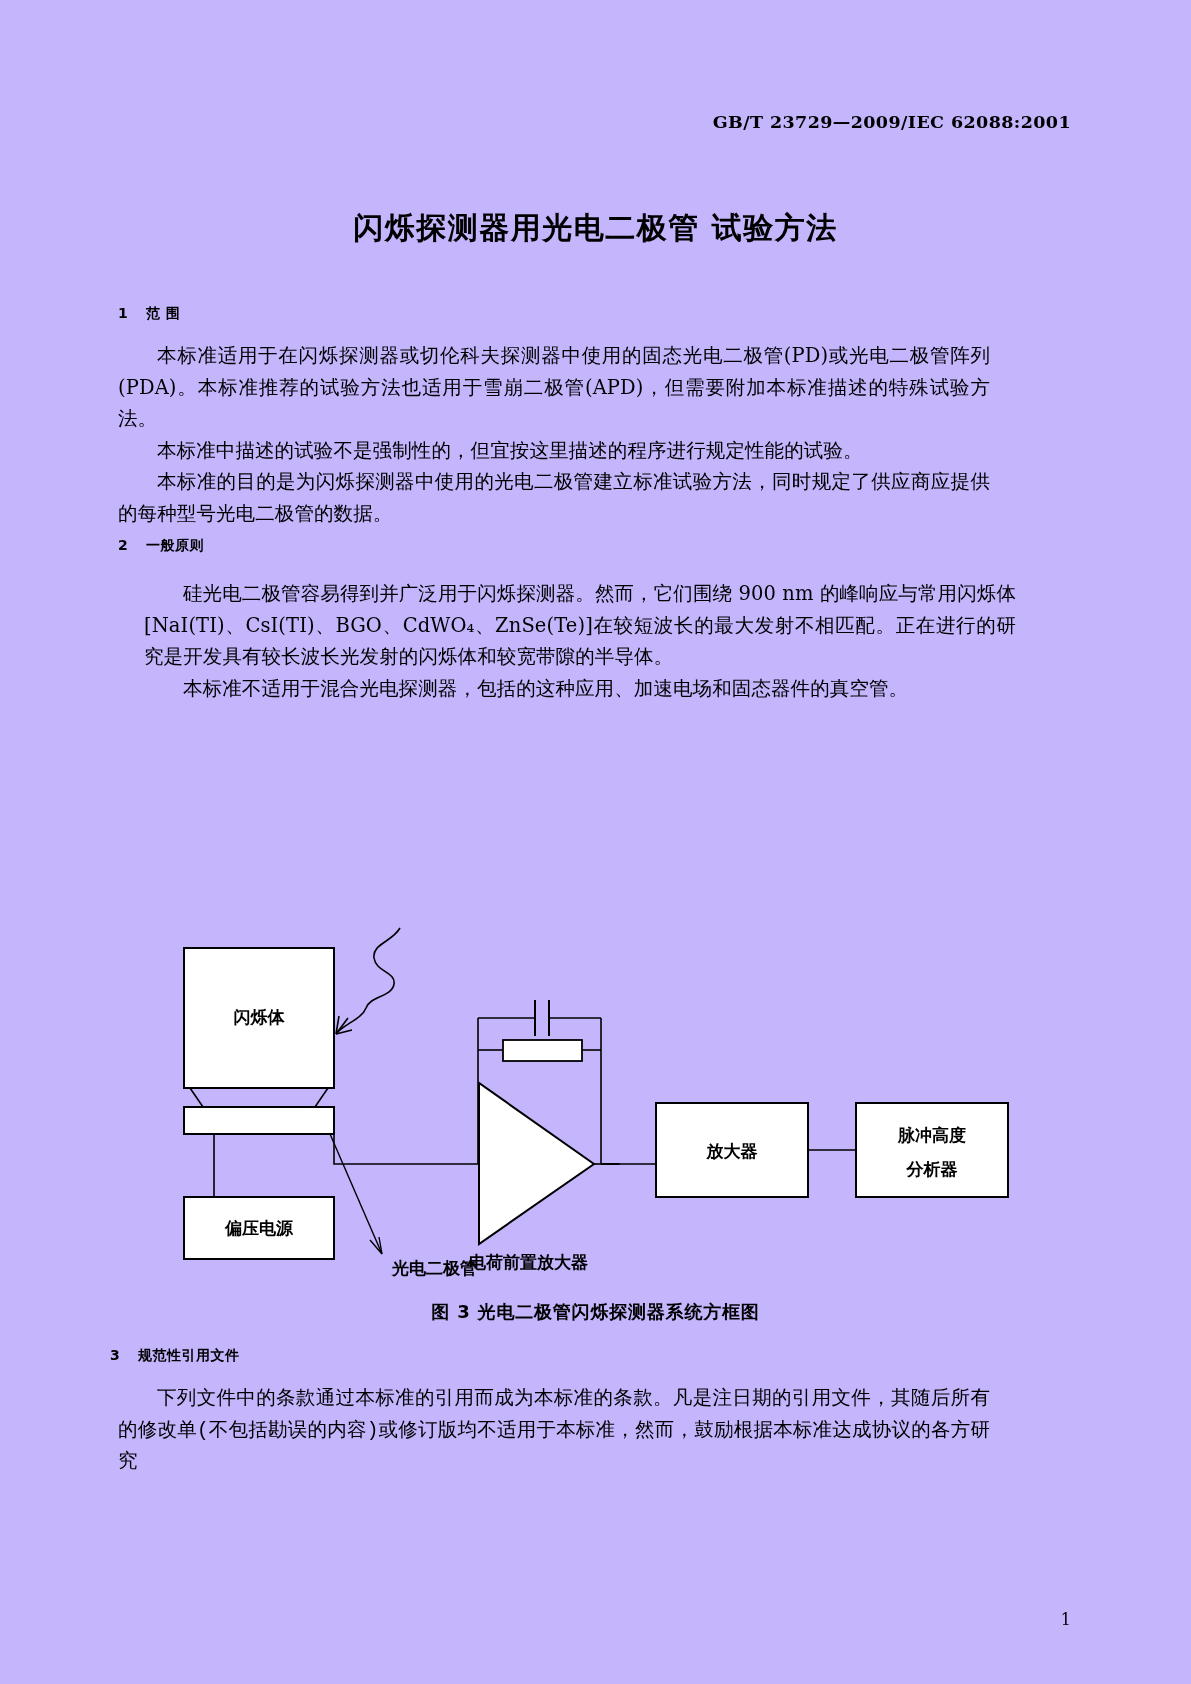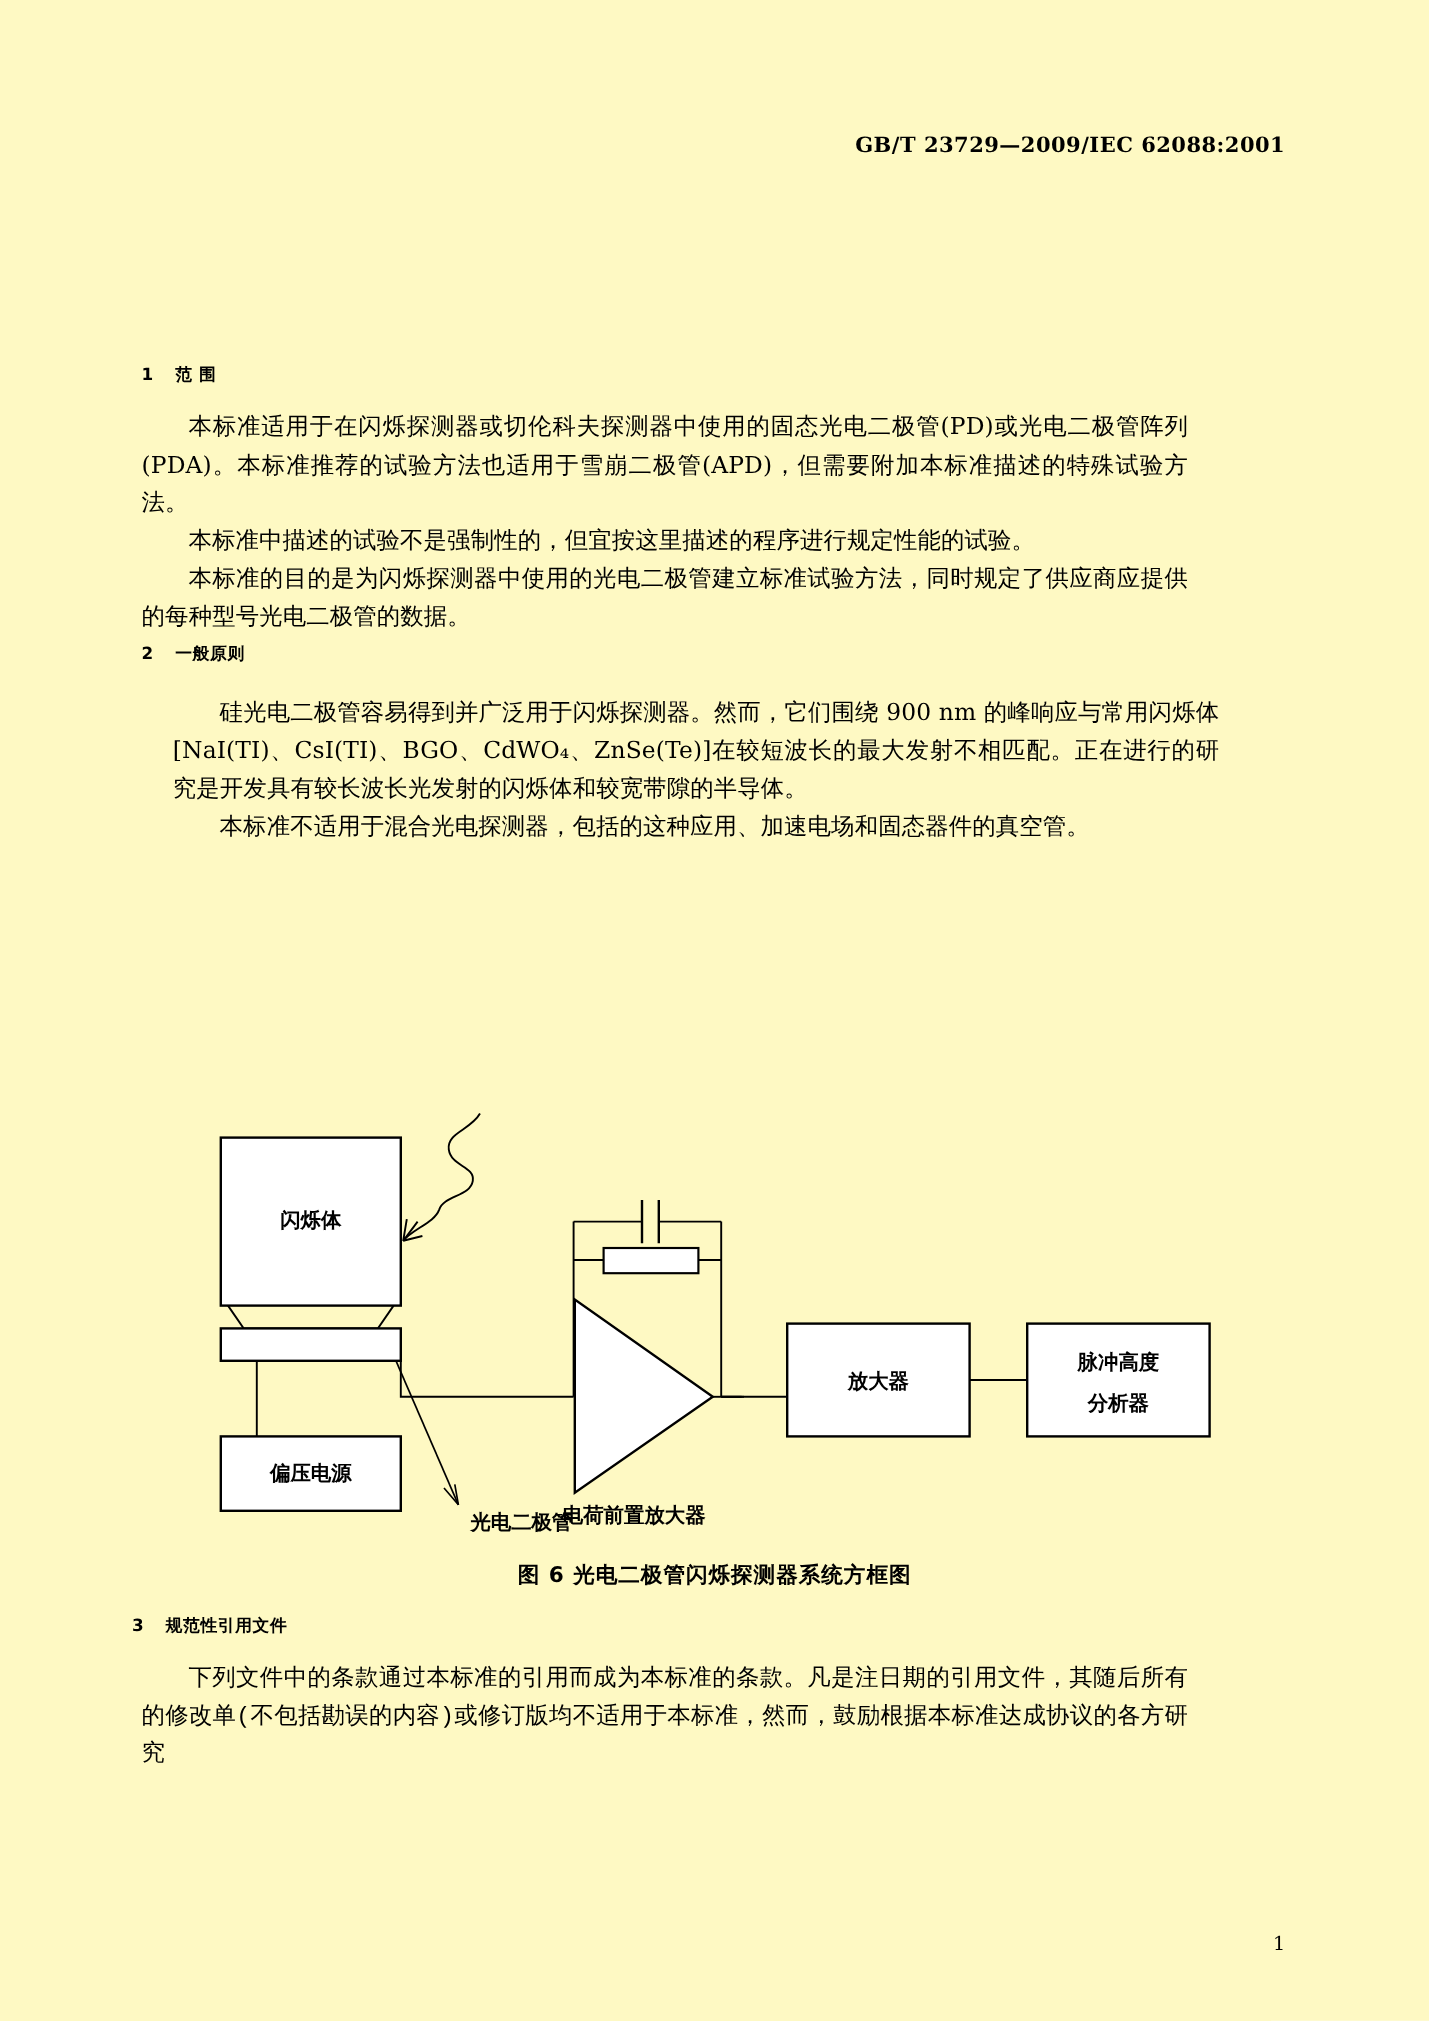--- a/index.html
+++ b/index.html
@@ -15,21 +15,21 @@
     color: #000000;
     overflow: hidden;
   }
 
   
   .page {
     position: absolute;
     inset: 0;
     width: 1191px;
     height: 1684px;
-    background: #fef9c3;
+    background: #c4b5fd;
   }
 
   
   .header {
     position: absolute;
     top: 112px;
     right: 120px;
     font-family: "DejaVu Serif", "Liberation Serif", serif;
     font-weight: bold;
     font-size: 17.5px;
@@ -139,20 +139,21 @@
     fill: #000;
   }
 </style>
 </head>
 <body>
 
 <div class="page">
 
   <div class="header">GB/T 23729—2009/IEC 62088:2001</div>
 
+  <div class="doc-title">闪烁探测器用光电二极管  试验方法</div>
 
   <div class="body-col">
 
     <h2 class="sec sec-1">
       <span class="num">1</span><span>范 围</span>
     </h2>
 
     <div class="blk-1">
       <p class="para">本标准适用于在闪烁探测器或切伦科夫探测器中使用的固态光电二极管(PD)或光电二极管阵列(PDA)。本标准推荐的试验方法也适用于雪崩二极管(APD)，但需要附加本标准描述的特殊试验方法。</p>
       <p class="para">本标准中描述的试验不是强制性的，但宜按这里描述的程序进行规定性能的试验。</p>
@@ -224,21 +225,21 @@
 
       <rect x="856" y="183" width="152" height="94" fill="#fff" stroke="#000" stroke-width="2"></rect>
       <text class="svg-label" x="932" y="216" text-anchor="middle" dominant-baseline="middle">脉冲高度</text>
       <text class="svg-label" x="932" y="250" text-anchor="middle" dominant-baseline="middle">分析器</text>
 
       <text class="svg-label" x="392" y="354" text-anchor="start">光电二极管</text>
 
     </svg>
   </div>
 
-  <div class="fig-caption">图 6   光电二极管闪烁探测器系统方框图</div>
+  <div class="fig-caption">图 3   光电二极管闪烁探测器系统方框图</div>
 
   <h2 class="sec sec-3">
     <span class="num">3</span><span>规范性引用文件</span>
   </h2>
 
   <div class="blk-3">
     <p class="para">下列文件中的条款通过本标准的引用而成为本标准的条款。凡是注日期的引用文件，其随后所有的修改单(不包括勘误的内容)或修订版均不适用于本标准，然而，鼓励根据本标准达成协议的各方研究</p>
   </div>
 
   <div class="page-num">1</div>

